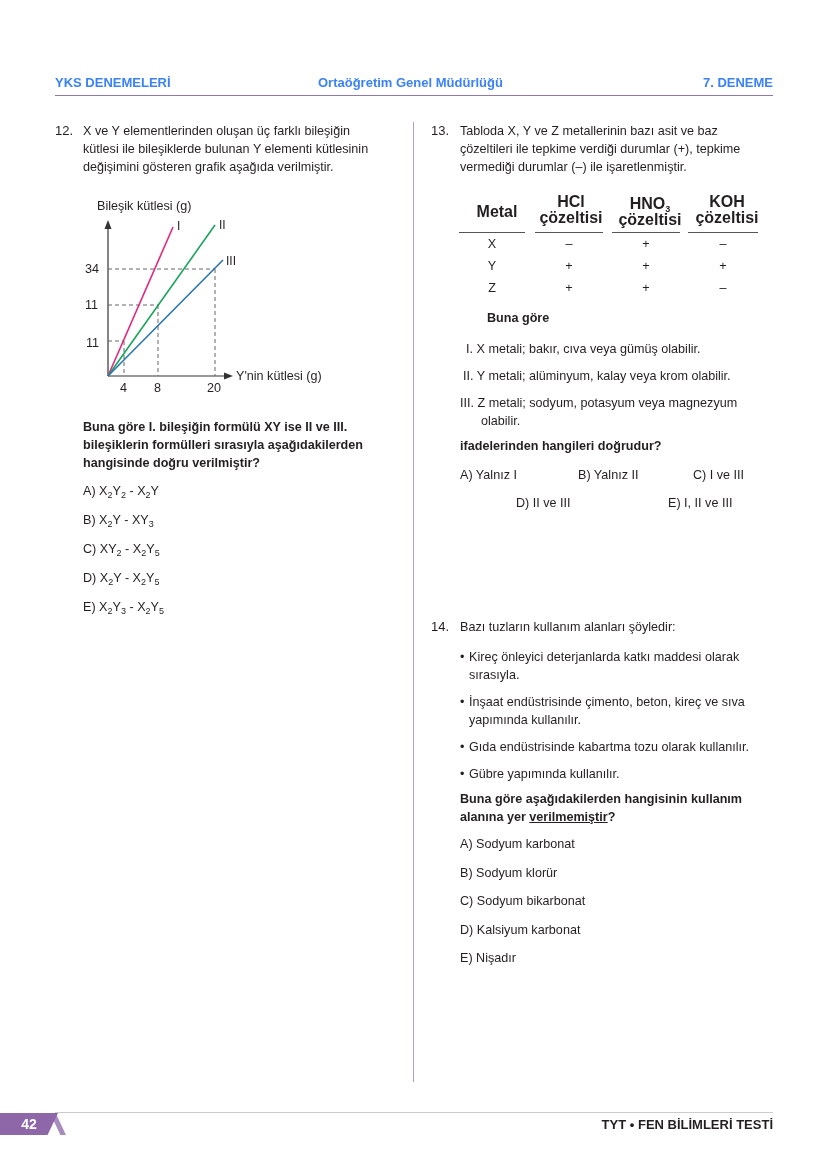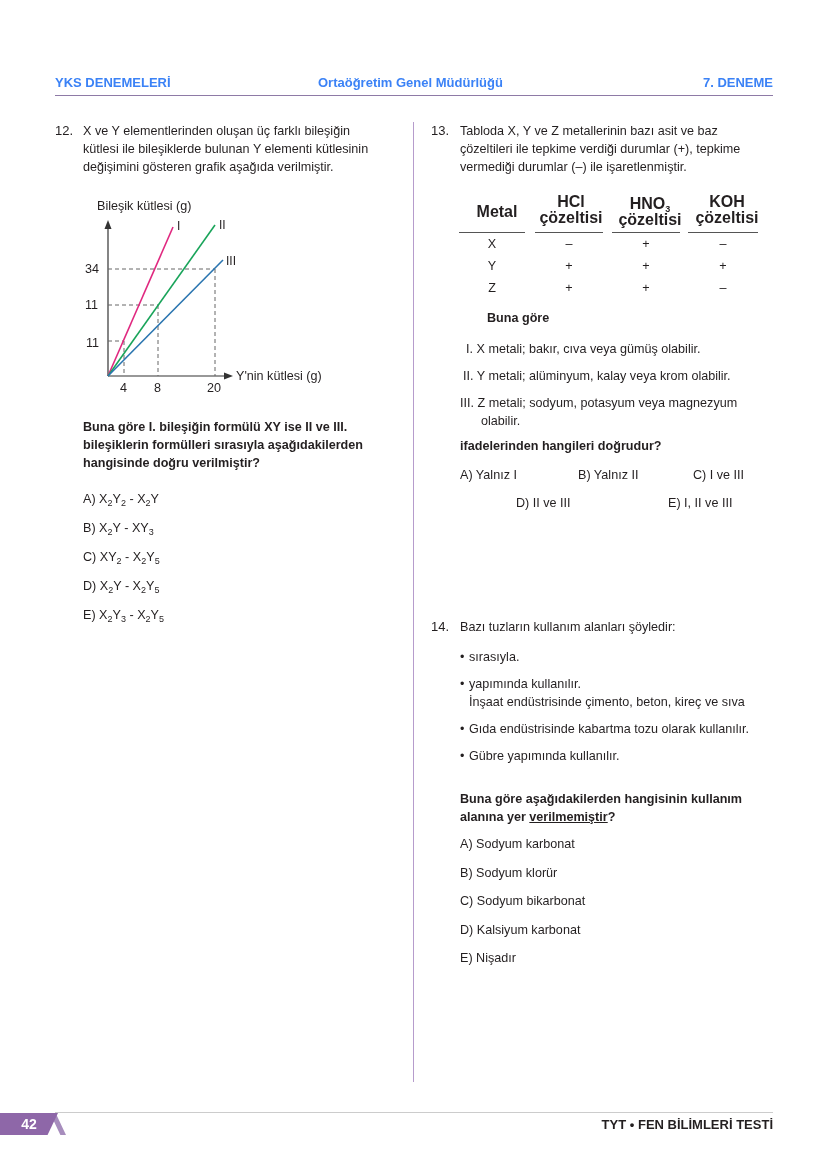--- a/index.html
+++ b/index.html
@@ -76,21 +76,21 @@
 <div class="abs" style="left:120px; top:381px; font-size:12.6px;">4</div>
 <div class="abs" style="left:154px; top:381px; font-size:12.6px;">8</div>
 <div class="abs" style="left:207px; top:381px; font-size:12.6px;">20</div>
 
 <div class="abs q-text bold" style="left:83px; top:418px; width:320px;">
   <div>Buna göre I. bileşiğin formülü XY ise II ve III.</div>
   <div>bileşiklerin formülleri sırasıyla aşağıdakilerden</div>
   <div>hangisinde doğru verilmiştir?</div>
 </div>
 <div class="abs" style="left:83px; top:482px;">
-  <div class="opt" style="height:29px;margin-top:8px;">
+  <div class="opt" style="height:29px;">
     <span>A)</span>
     <span>X<sub>2</sub>Y<sub>2</sub> - X<sub>2</sub>Y</span>
   </div>
   <div class="opt" style="height:29px;">
     <span>B)</span>
     <span>X<sub>2</sub>Y - XY<sub>3</sub></span>
   </div>
   <div class="opt" style="height:29px;">
     <span>C)</span>
     <span>XY<sub>2</sub> - X<sub>2</sub>Y<sub>5</sub></span>
@@ -178,26 +178,27 @@
 <div class="abs opt" style="left:668px; top:494px;">E) I, II ve III</div>
 
 <div class="abs" style="left:431px; top:618px;">
   <span class="abs qnum" style="left:0; top:1px;">14.</span>
   <div class="abs q-text" style="left:29px; top:0; width:340px; white-space:nowrap;">Bazı tuzların kullanım alanları şöyledir:</div>
 </div>
 
 <div class="abs q-text" style="left:460px; top:648px; width:330px;">
   <div style="position:relative; padding-left:9px; margin-bottom:9px;">
     <span class="abs" style="left:0; top:0;">•</span>
+    <div>Kireç önleyici deterjanlarda katkı maddesi olarak</div>
     <div>sırasıyla.</div>
   </div>
   <div style="position:relative; padding-left:9px; margin-bottom:9px;">
     <span class="abs" style="left:0; top:0;">•</span>
+    <div>İnşaat endüstrisinde çimento, beton, kireç ve sıva</div>
     <div>yapımında kullanılır.</div>
-    <div>İnşaat endüstrisinde çimento, beton, kireç ve sıva</div>
   </div>
   <div style="position:relative; padding-left:9px; margin-bottom:9px; white-space:nowrap;">
     <span class="abs" style="left:0; top:0;">•</span>
     <div>Gıda endüstrisinde kabartma tozu olarak kullanılır.</div>
   </div>
   <div style="position:relative; padding-left:9px;">
     <span class="abs" style="left:0; top:0;">•</span>
     <div>Gübre yapımında kullanılır.</div>
   </div>
 </div>

